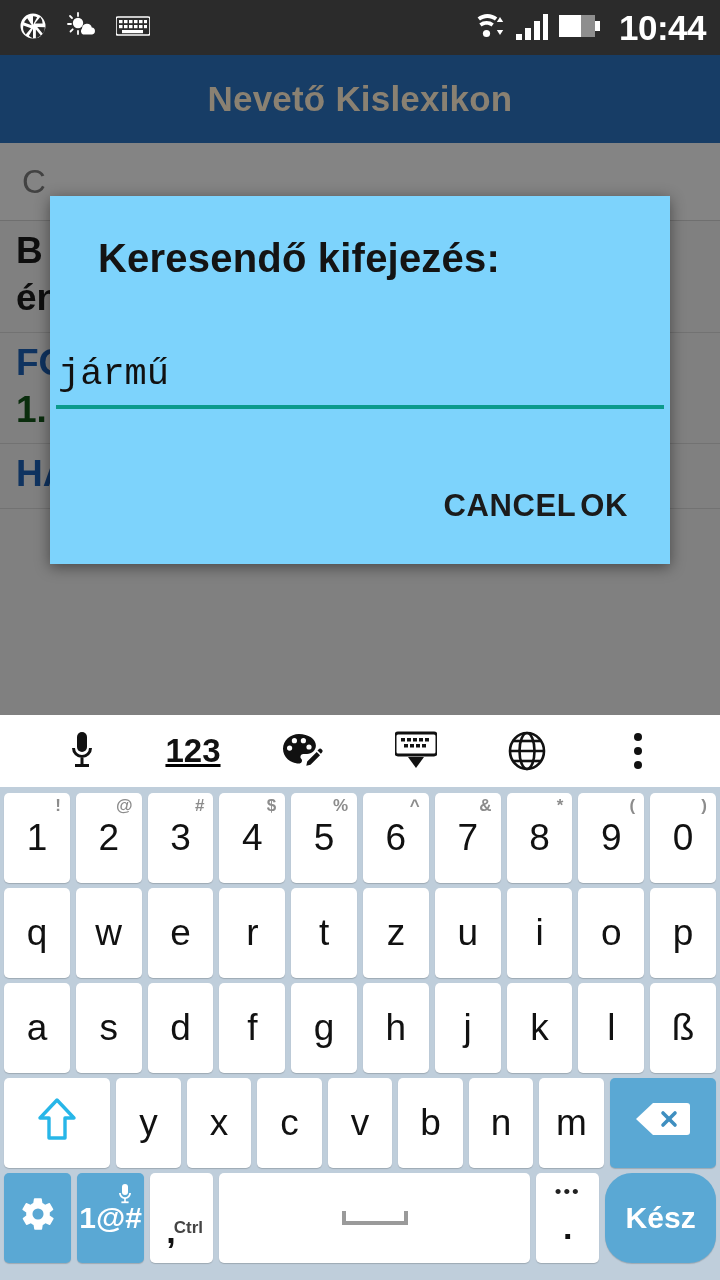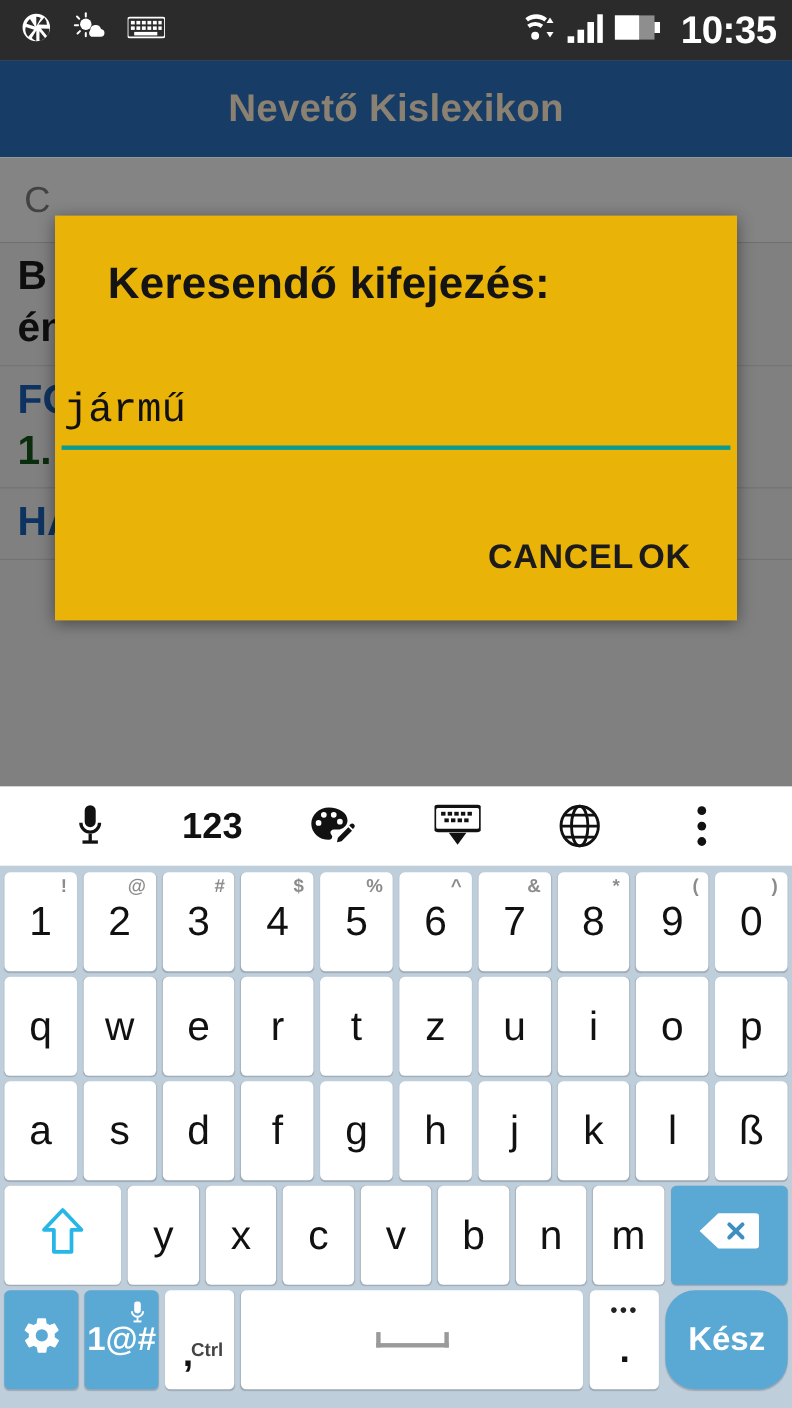--- a/index.html
+++ b/index.html
@@ -52,21 +52,21 @@
   .c-blue  { color: #1d61b5; }
   .c-green { color: #13561a; }
   .dimmer {
     position: absolute; top: 143px; left: 0; width: 720px; height: 572px;
     background: rgba(0,0,0,0.47); pointer-events: none;
   }
 
   
   .dialog {
     position: absolute; left: 50px; top: 196px; width: 620px; height: 368px;
-    background: #eab308; box-shadow: 0 3px 14px rgba(0,0,0,0.45);
+    background: #7dd3fc; box-shadow: 0 3px 14px rgba(0,0,0,0.45);
     z-index: 20;
   }
   .dialog-title {
     position: absolute; left: 48px; top: 40px;
     font-size: 40px; font-weight: bold; color: #141414; letter-spacing: 0.2px;
   }
   .dialog-field {
     position: absolute; left: 6px; top: 157px; width: 608px;
   }
   .dialog-input {
@@ -85,21 +85,21 @@
     font-weight: bold; color: #1b1b1b; letter-spacing: 0.6px; padding: 4px 2px;
   }
 
   
   .kb {
     position: absolute; top: 715px; left: 0; width: 720px; height: 565px;
     background: #bfcedb;
   }
   .kb-toolbar {
     height: 72px; background: #ffffff; display: flex; align-items: center;
-    justify-content: space-around; padding: 0 26px;
+    justify-content: space-around; padding: 0 26px; text-decoration: underline;
   }
   .kb-tb-item { display: flex; align-items: center; justify-content: center; width: 68px; height: 60px; }
   .kb-123 { font-size: 33px; font-weight: bold; color: #111; }
 
   .kb-rows { padding: 6px 4px 4px 4px; }
   .kb-row { display: flex; justify-content: center; gap: 6px; margin-bottom: 5px; }
   .key {
     position: relative; background: #ffffff; border-radius: 5px;
     display: flex; align-items: center; justify-content: center;
     height: 90px; width: 64px; flex: 1 1 0;
@@ -191,21 +191,21 @@
           <rect x="28" y="3" width="5" height="26"></rect>
         </svg>
       </span>
       <span class="ic">
         <svg width="44" height="26" viewBox="0 0 44 26" fill="#fff">
           <rect x="1" y="2" width="36" height="22" fill="#8e8e8e"></rect>
           <rect x="1" y="2" width="22" height="22" fill="#ffffff"></rect>
           <rect x="37" y="8" width="5" height="10" fill="#ffffff"></rect>
         </svg>
       </span>
-      <span class="sb-clock">10:35</span>
+      <span class="sb-clock">10:44</span>
     </div>
   </div>
 
   <div class="appbar">
     <div class="appbar-title">Nevető Kislexikon</div>
   </div>
 
   <div class="content">
     <div class="searchbox">
       <span class="searchbox-text">C</span>

